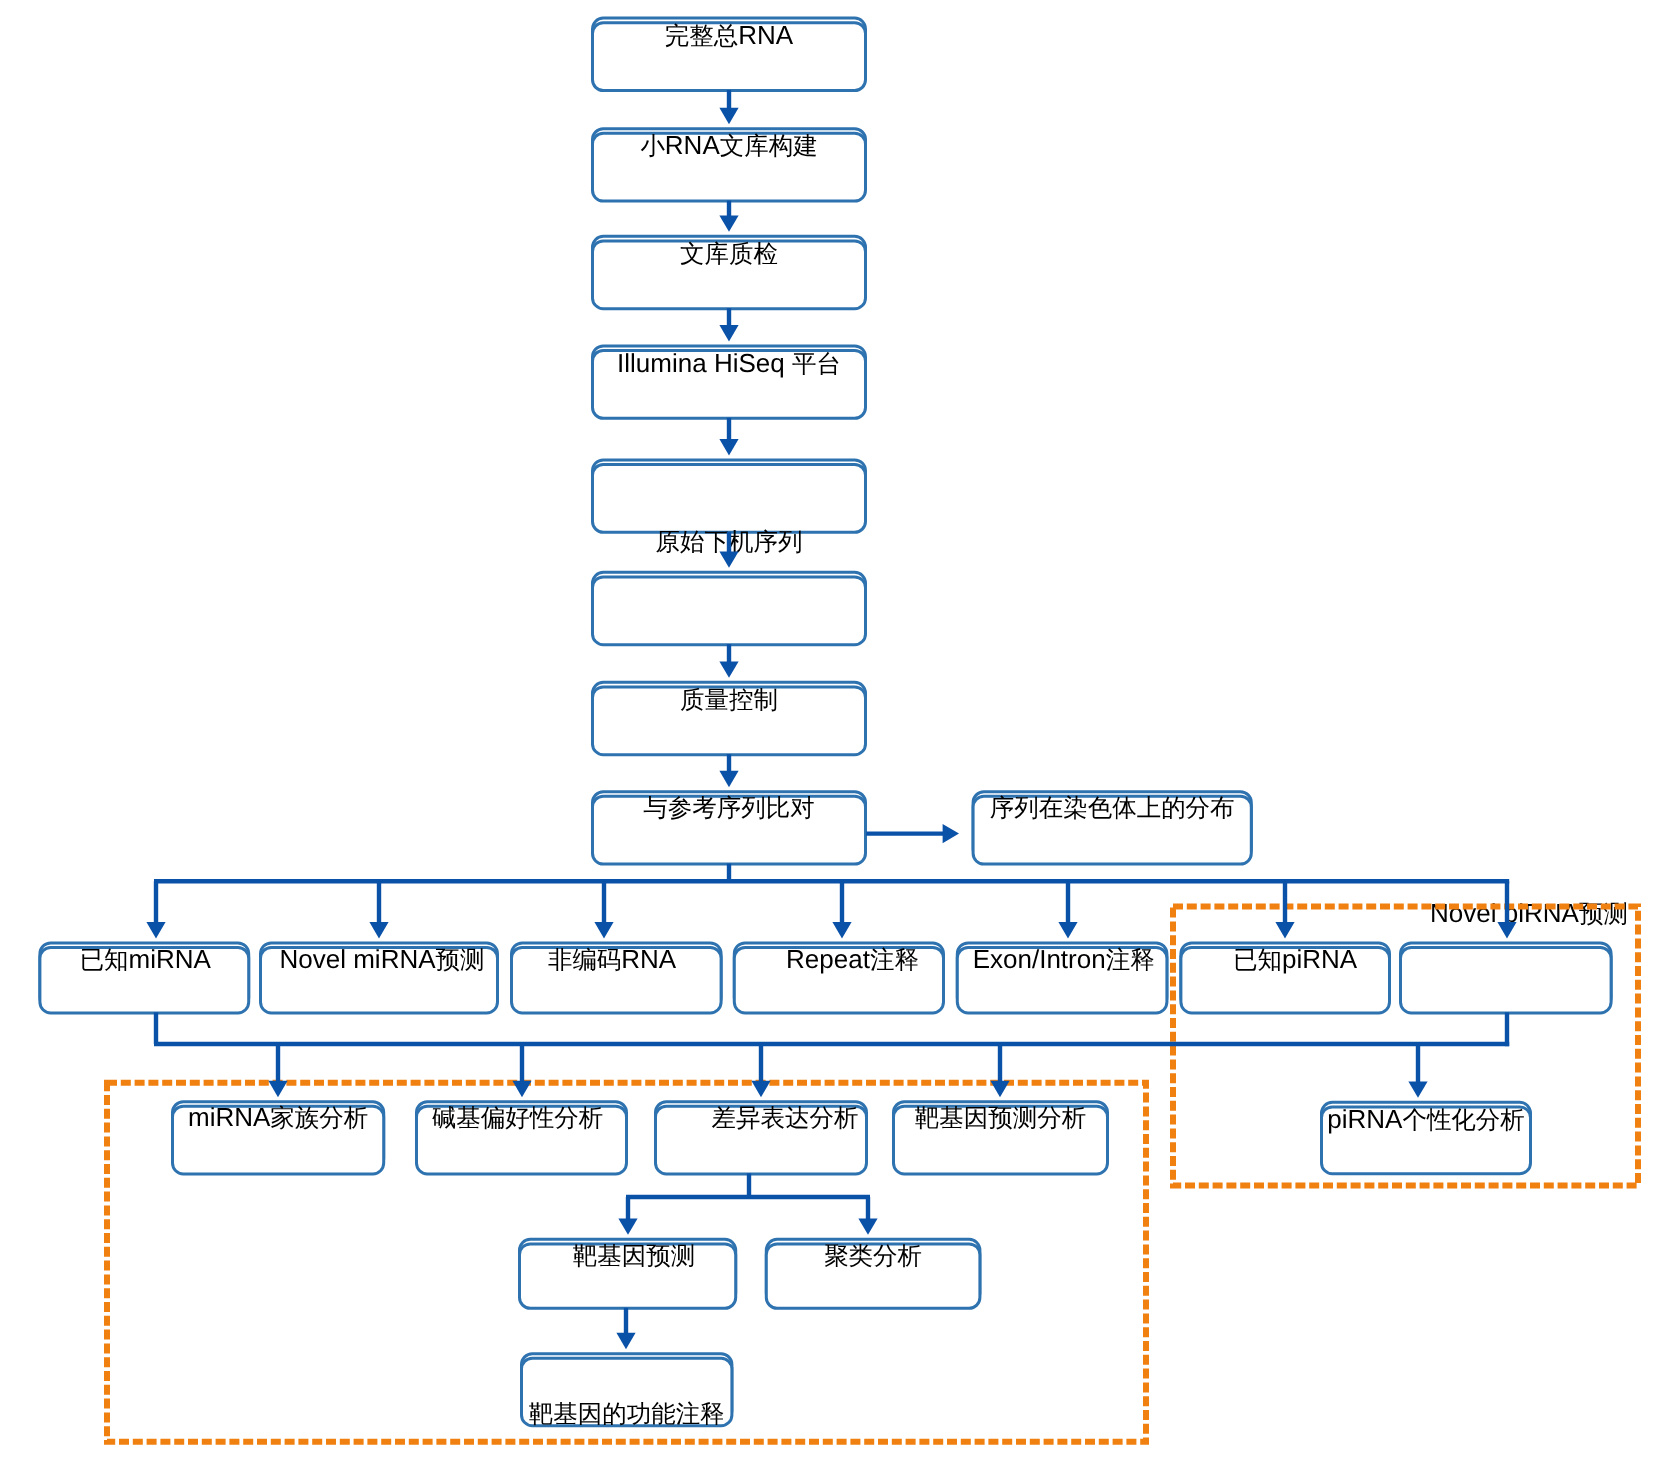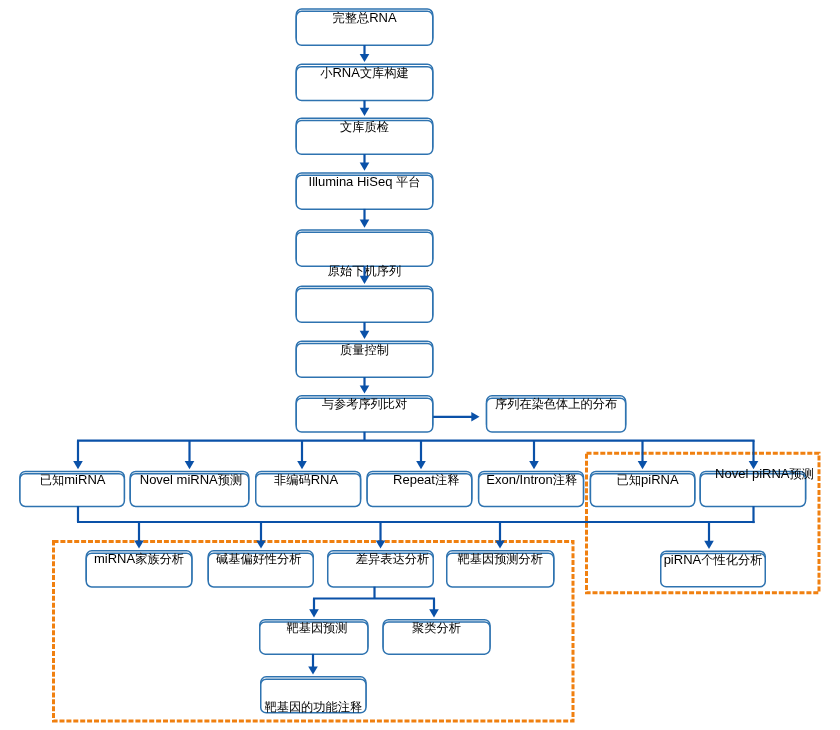--- a/index.html
+++ b/index.html
@@ -211,21 +211,21 @@
     </div>
     <div class="node" style="left: 373.2px; top: 473px; width: 106.1px; height: 34.2px; background: transparent;">
       <span class="lbl">Repeat<span class="cjk">注释</span></span>
     </div>
     <div class="node" style="left: 478.7px; top: 473px; width: 106.3px; height: 34.2px; background: transparent;">
       <span class="lbl">Exon/Intron<span class="cjk">注释</span></span>
     </div>
     <div class="node" style="left: 594.7px; top: 473px; width: 105.8px; height: 34.2px; background: transparent;">
       <span class="lbl"><span class="cjk">已知</span>piRNA</span>
     </div>
-    <div class="node" style="left: 700.5px; top: 467px; width: 128px; height: 34.2px; background: transparent;">
+    <div class="node" style="left: 700.5px; top: 450px; width: 128px; height: 34.2px; background: transparent;">
       <span class="lbl">Novel piRNA<span class="cjk">预测</span></span>
     </div>
     <div class="node" style="left: 85.5px; top: 552.4px; width: 107.1px; height: 35.3px; background: transparent;">
       <span class="lbl">miRNA<span class="cjk">家族分析</span></span>
     </div>
     <div class="node" style="left: 205.5px; top: 552.4px; width: 106.5px; height: 35.3px; background: transparent;">
       <span class="lbl"><span class="cjk">碱基偏好性分析</span></span>
     </div>
     <div class="node" style="left: 327px; top: 552.4px; width: 107px; height: 35.3px; background: transparent; padding-left: 24px;">
       <span class="lbl"><span class="cjk">差异表达分析</span></span>

